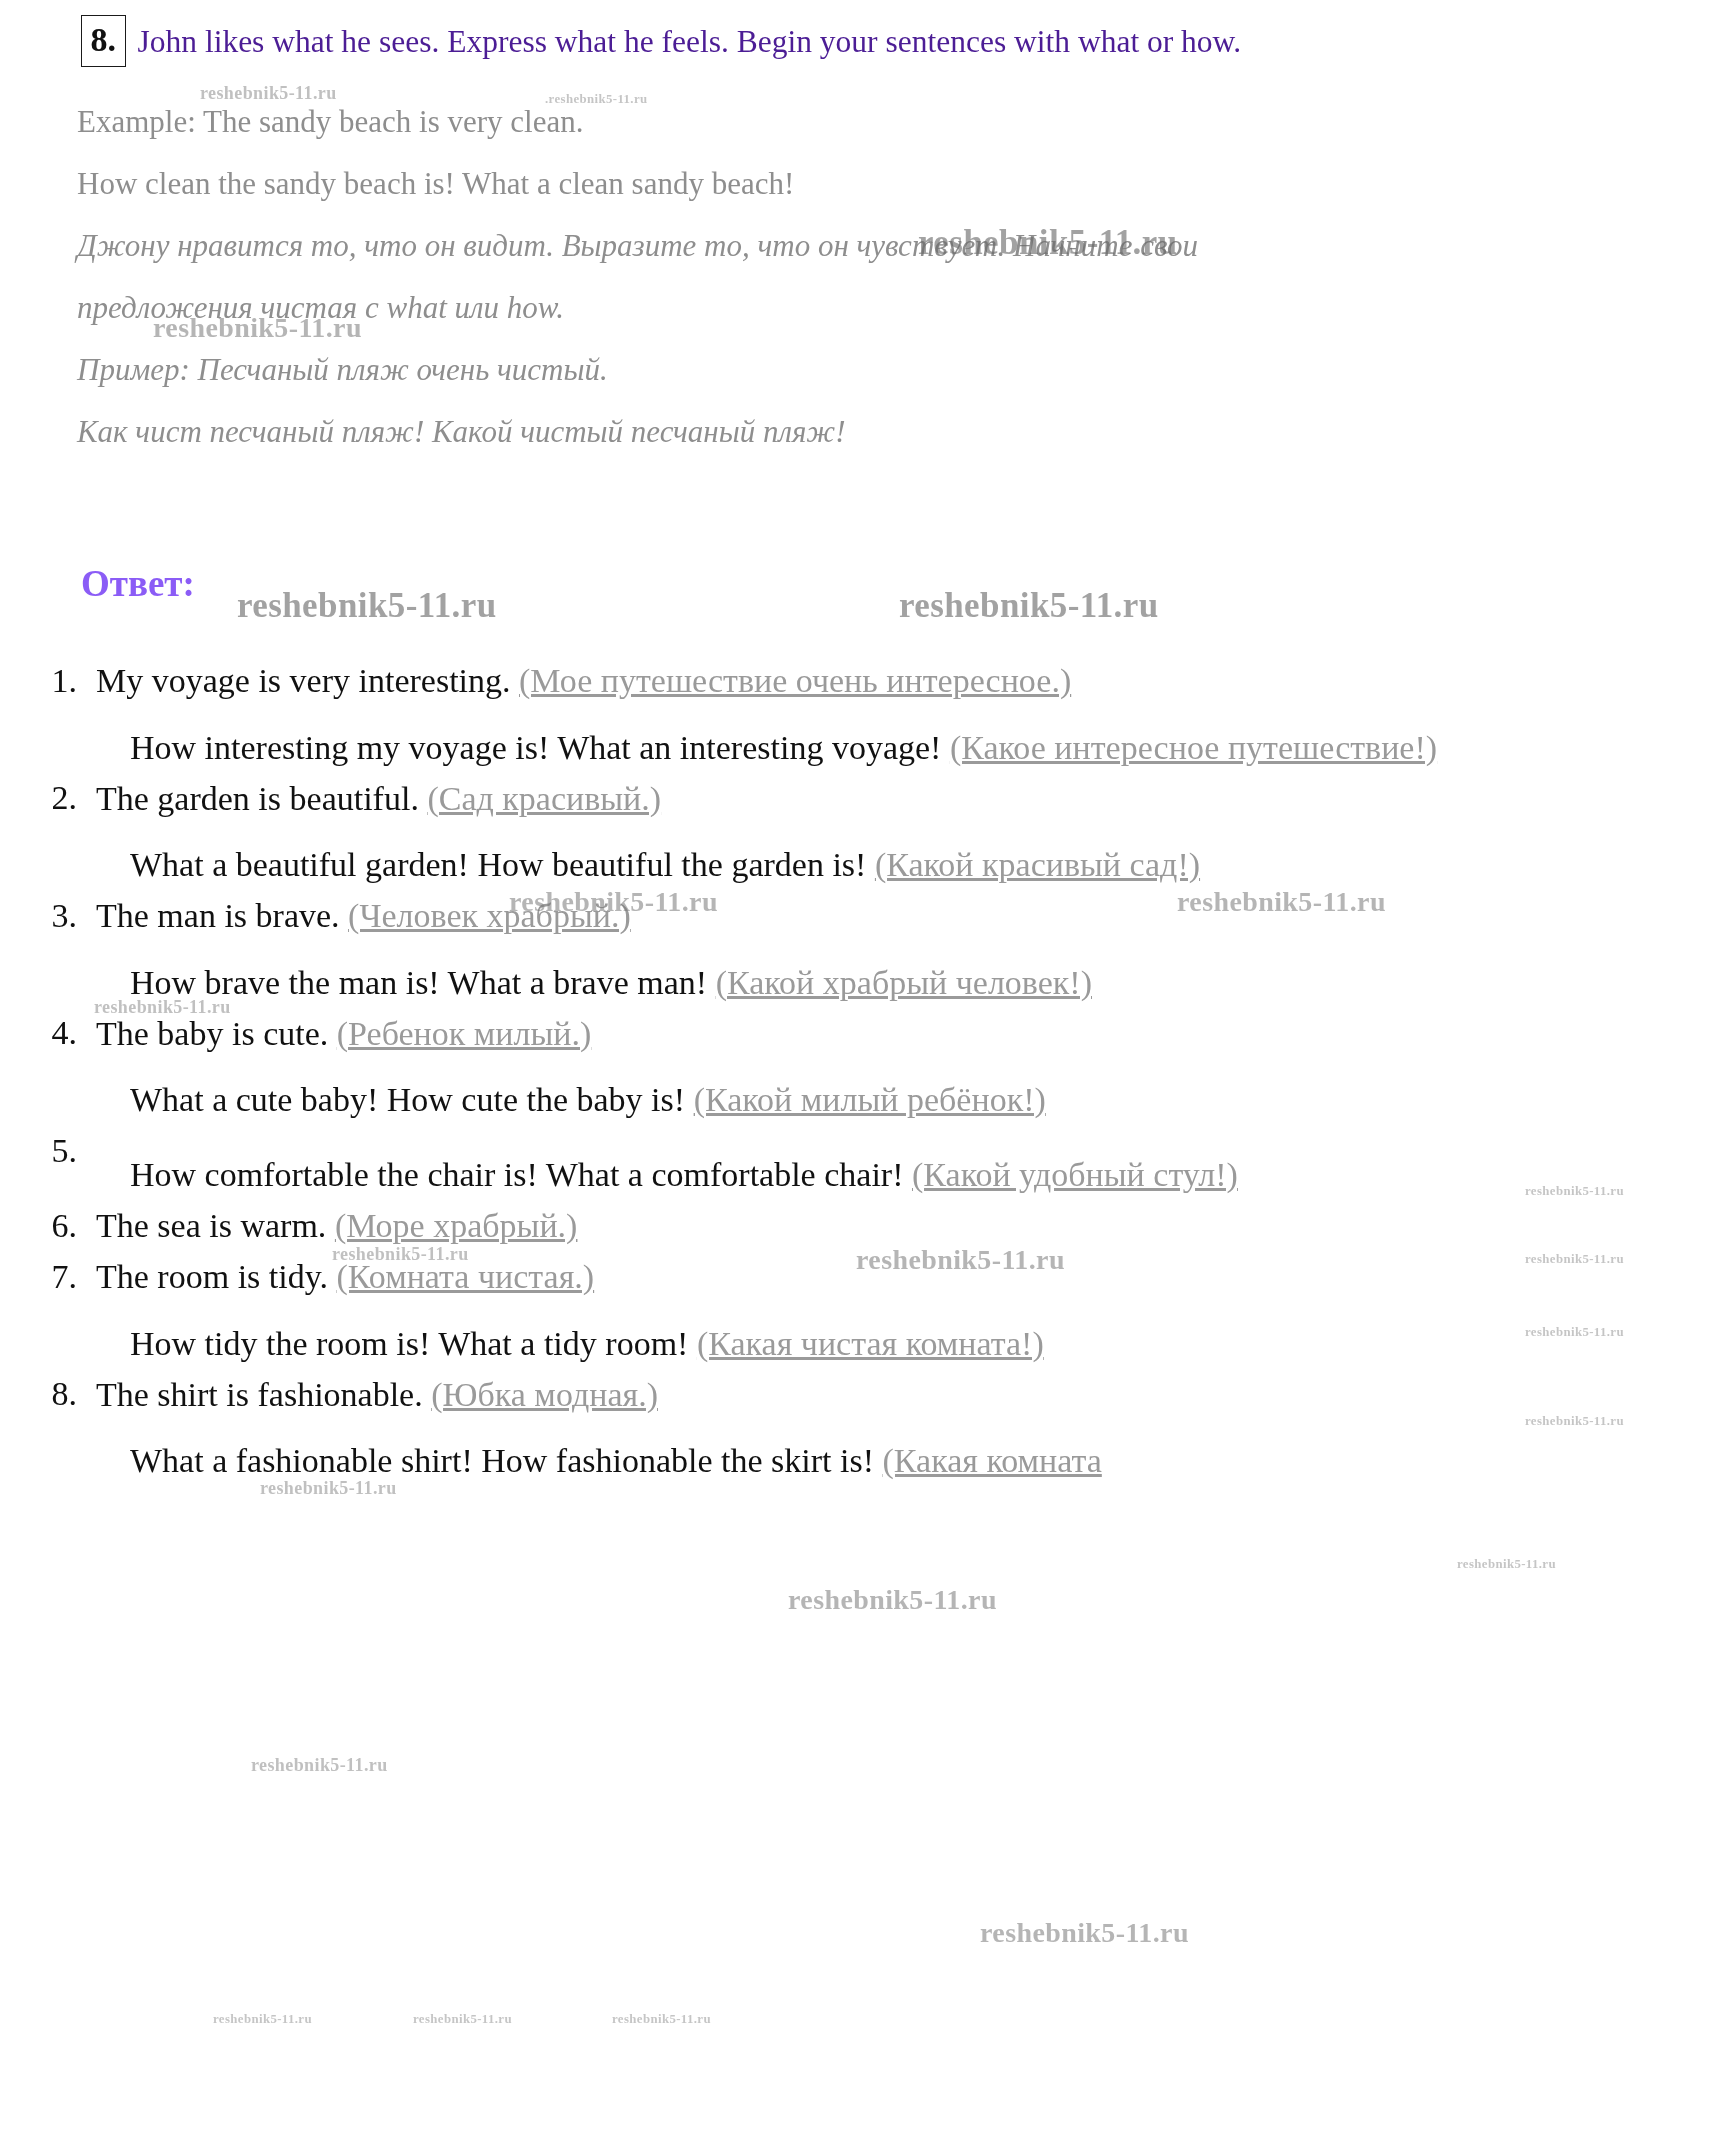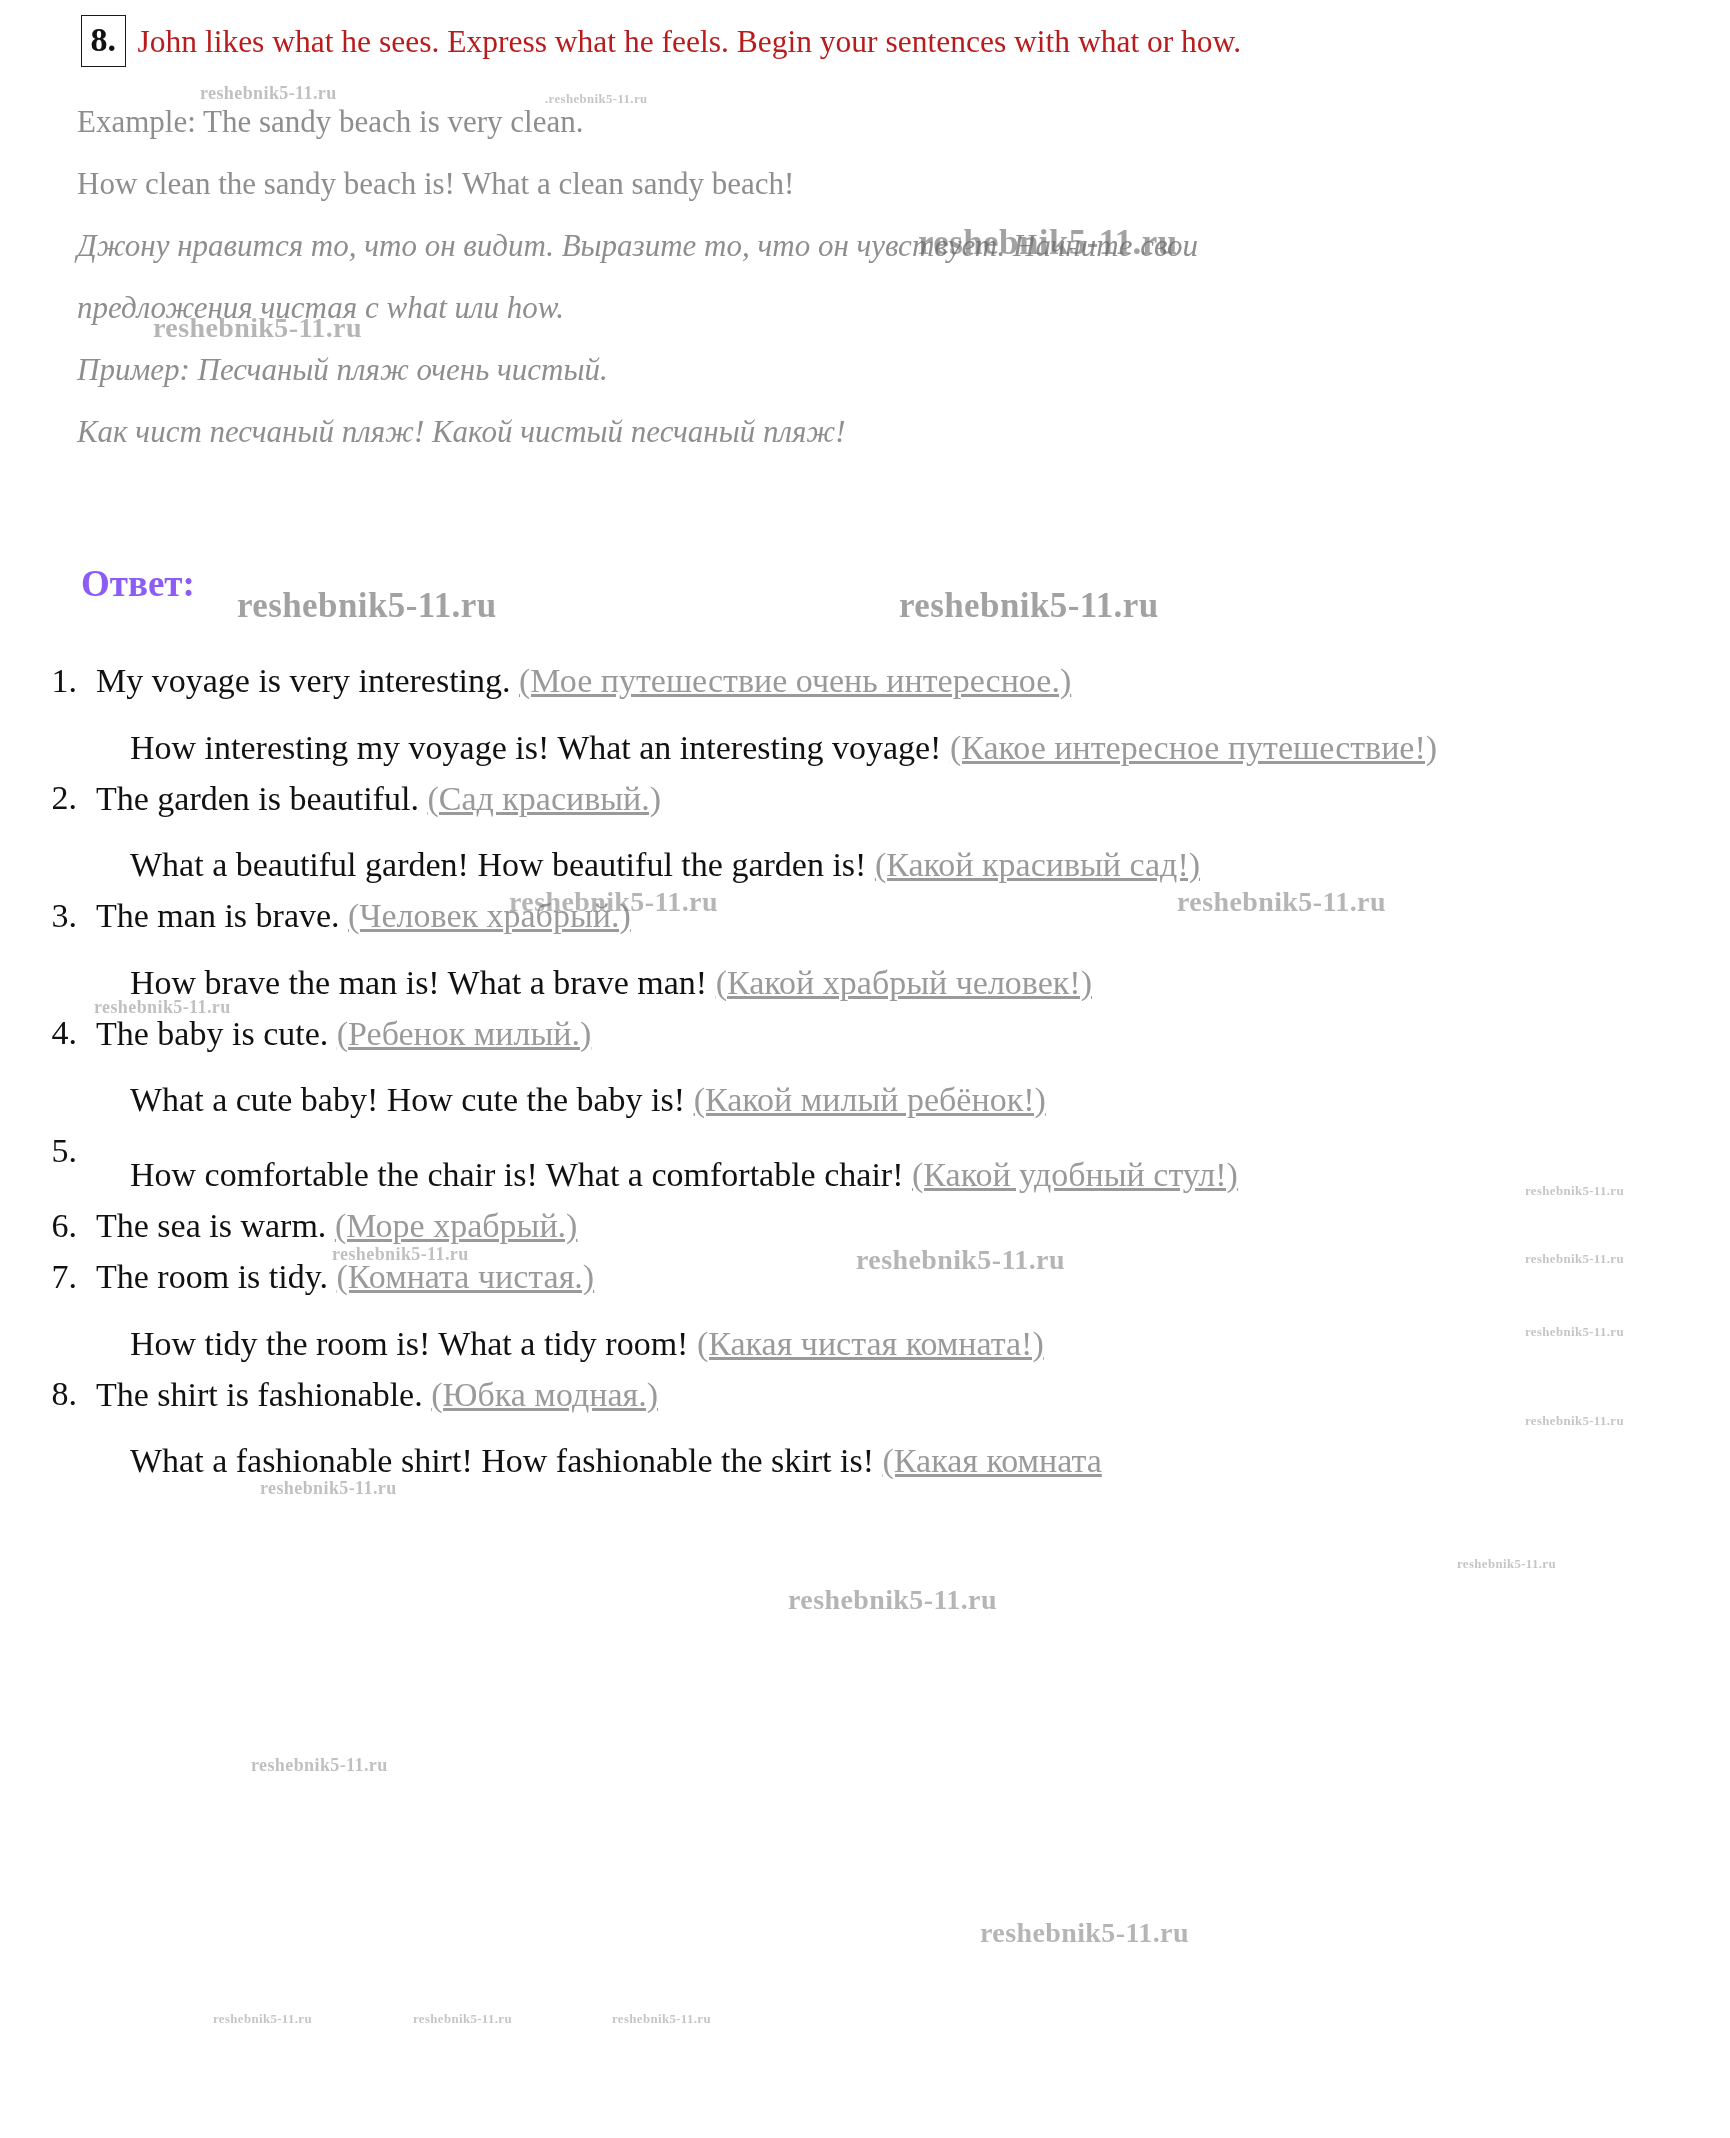--- a/index.html
+++ b/index.html
@@ -36,21 +36,21 @@
     font-weight: bold;
     font-size: 34px;
     line-height: 1;
     padding: 6.8px 8.5px 8.5px 8.5px;
     color: #111;
     font-family: "Liberation Serif", serif;
     flex: 0 0 auto;
   }
   .ex-task {
     font-size: 31.5px;
-    color: #b91c1c;
+    color: #4c1d95;
     line-height: 1.15;
     margin-left: 12px;
     padding-top: 8.5px;
     white-space: nowrap;
   }
 
   
   .task-block {
     position: absolute;
     left: 77px;

